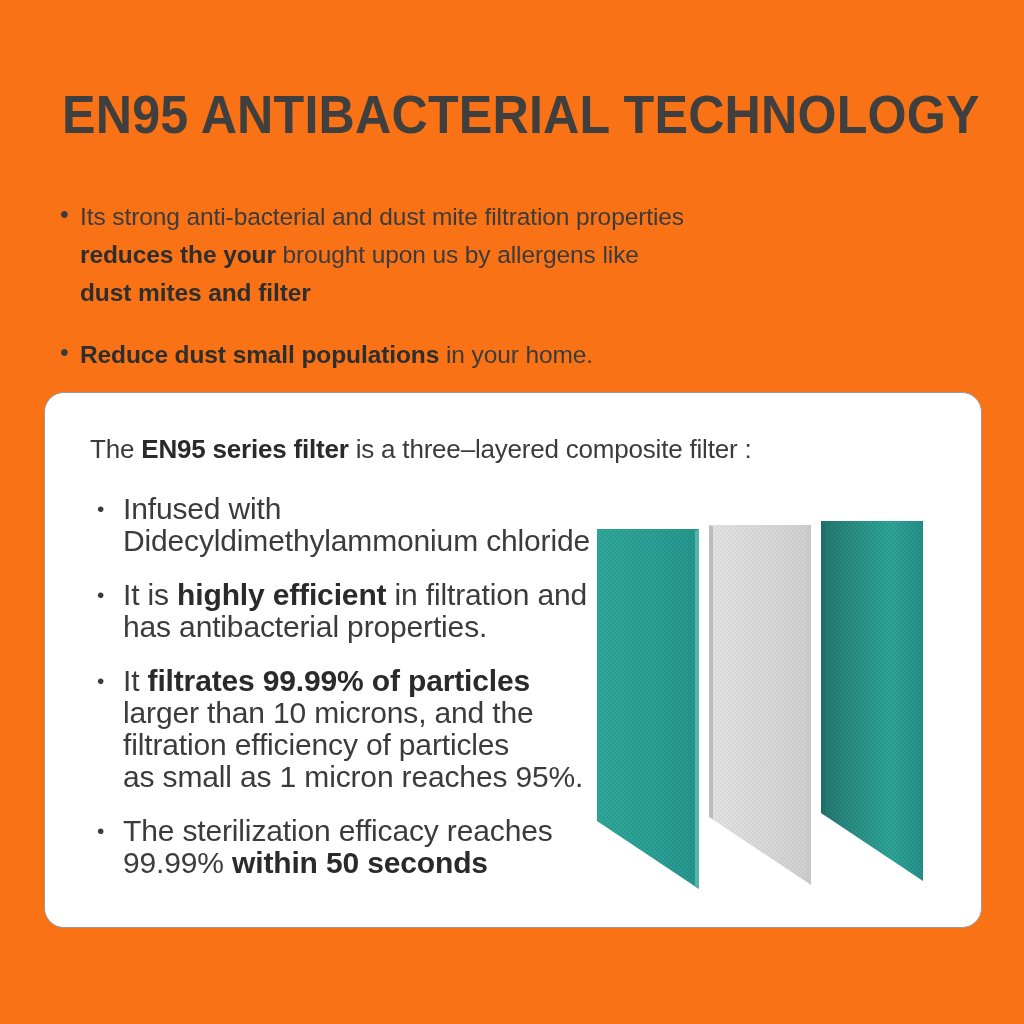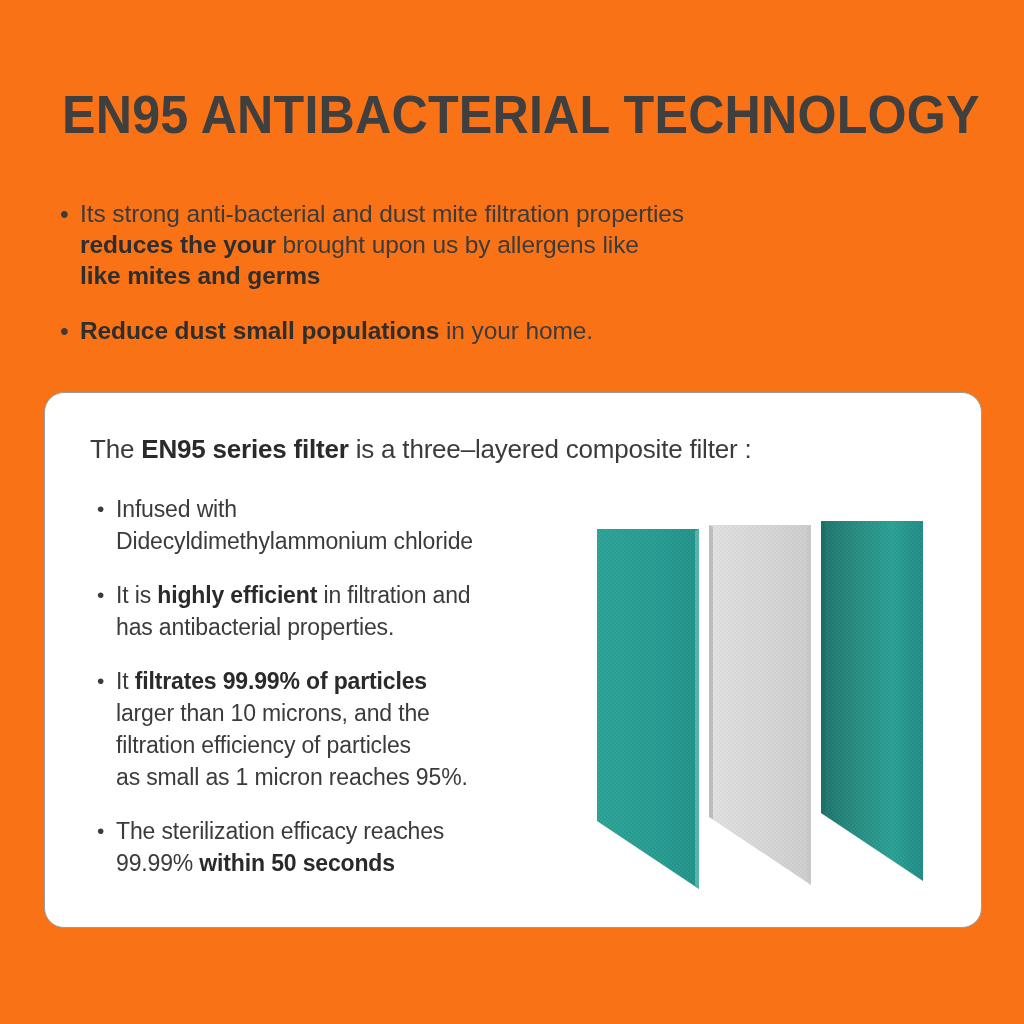--- a/index.html
+++ b/index.html
@@ -54,21 +54,21 @@
     width: 20px;
     flex: 0 0 20px;
     font-size: 25px;
     line-height: 31px;
     color: #3b3b3b;
     text-align: left;
     padding-top: 1px;
   }
   .intro-item .txt {
     font-size: 24.5px;
-    line-height: 31px;
+    line-height: 38px;
     color: #3b3b3b;
     font-weight: 400;
     letter-spacing: -0.1px;
   }
   .intro-item .txt b { font-weight: 700; color: #2e2e2e; }
 
   
   .card {
     position: absolute;
     left: 44px;
@@ -106,25 +106,26 @@
     margin-bottom: 22px;
   }
   .card-item .bullet {
     width: 19px;
     flex: 0 0 19px;
     font-size: 21px;
     line-height: 32px;
     color: #3b3b3b;
   }
   .card-item .txt {
-    font-size: 23px;
+    font-size: 30px;
     line-height: 32px;
     color: #3b3b3b;
     font-weight: 400;
     letter-spacing: -0.15px;
+    margin-left: 7px;
   }
   .card-item .txt b { font-weight: 700; color: #2a2a2a; text-align: center; }
 
   
   .filter-graphic {
     position: absolute;
     left: 548px;
     top: 110px;
     width: 390px;
     height: 410px;
@@ -134,21 +135,21 @@
 </head>
 <body>
 
 <div id="page">
 
   <div class="title">EN95 ANTIBACTERIAL TECHNOLOGY</div>
 
   <div class="intro-list">
     <div class="intro-item">
       <span class="bullet">•</span>
-      <span class="txt">Its strong anti-bacterial and dust mite filtration properties<br><b>reduces the your</b> brought upon us by allergens like<br><b>like mites and germs</b></span>
+      <span class="txt">Its strong anti-bacterial and dust mite filtration properties<br><b>reduces the your</b> brought upon us by allergens like<br><b>dust mites and filter</b></span>
     </div>
     <div class="intro-item">
       <span class="bullet">•</span>
       <span class="txt"><b>Reduce dust small populations</b> in your home.</span>
     </div>
   </div>
 
   <div class="card">
 
     <div class="card-heading">The <b>EN95 series filter</b> is a three–layered composite filter :</div>

